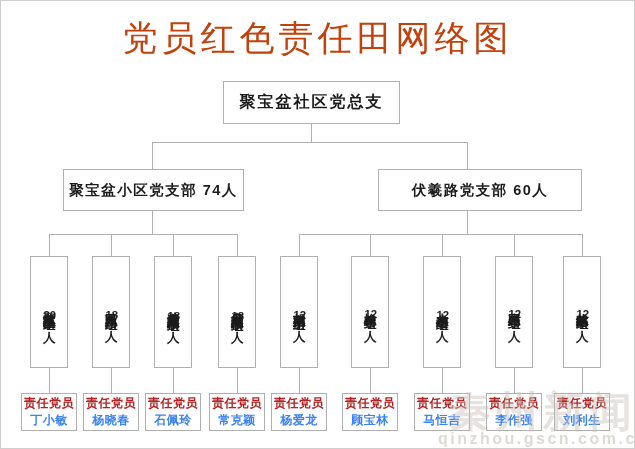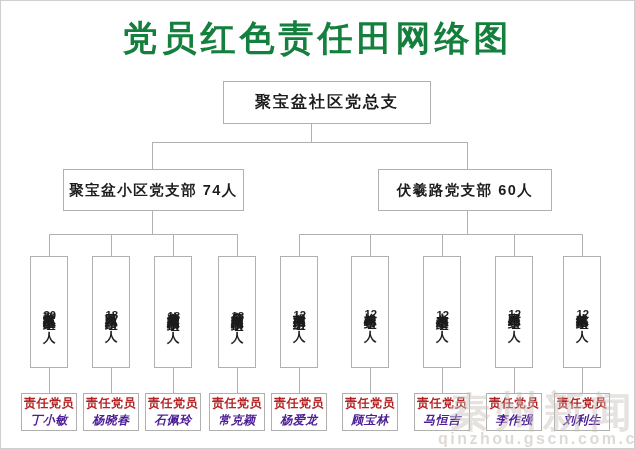--- a/index.html
+++ b/index.html
@@ -15,50 +15,50 @@
     overflow: hidden;
   }
 
   .title {
     position: absolute;
     left: 0; top: 14px;
     width: 100%;
     margin: 0;
     text-align: center;
     font-size: 35px;
-    font-weight: bold;
+    font-weight: normal;
     letter-spacing: 4px;
-    color: #15803d;
+    color: #c2410c;
     white-space: nowrap;
   }
 
   .box {
     position: absolute;
     background: #ffffff;
     border: 1px solid #b0b0b0;
     box-sizing: border-box;
     display: flex;
     align-items: center;
     justify-content: center;
     color: #1c1c1c;
   }
 
   .root {
-    left: 222px; top: 80px; width: 208px; height: 43px;
+    left: 222px; top: 80px; width: 177px; height: 43px;
     font-size: 16px; font-weight: 600; letter-spacing: 2px;
     white-space: nowrap;
   }
 
   .branch {
     top: 168px; height: 42px;
     font-size: 14.5px; font-weight: 600; letter-spacing: 1.5px;
     white-space: nowrap;
   }
   .b-left  { left: 62px;  width: 181px; }
-  .b-right { left: 377px; width: 174px; }
+  .b-right { left: 377px; width: 204px; }
 
   .group {
     top: 255px; width: 38px; height: 112px;
     writing-mode: vertical-rl;
     text-orientation: mixed;
     font-size: 12.5px; font-weight: 600; letter-spacing: 1px;
     line-height: 1;
   }
   .group .num {
     text-combine-upright: all;
@@ -71,21 +71,21 @@
   .g7 { left: 422px; } .g8 { left: 494px; } .g9 { left: 562px; }
 
   .member {
     top: 392px; width: 56px; height: 38px;
     flex-direction: column;
     font-size: 12px; font-weight: bold;
     line-height: 1.45; letter-spacing: 0.5px;
     white-space: nowrap;
   }
   .member .role  { color: #b22222; }
-  .member .mname { color: #4c1d95; font-style: italic; }
+  .member .mname { color: #3b82f6; }
   .m1 { left: 20px; }  .m2 { left: 82px; }  .m3 { left: 144px; }
   .m4 { left: 208px; } .m5 { left: 270px; } .m6 { left: 341px; }
   .m7 { left: 413px; } .m8 { left: 485px; } .m9 { left: 553px; }
 
   .line { position: absolute; background: #b0b0b0; }
   .v { width: 1px; }
   .h { height: 1px; }
 
   
   .lv-root   { left: 310px; top: 123px; height: 18px; }

